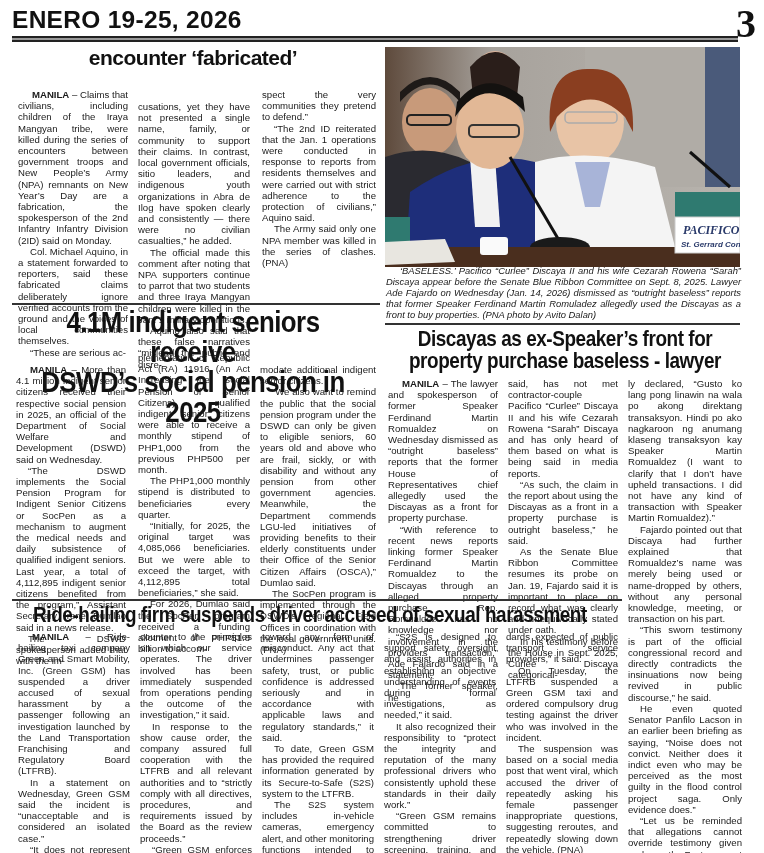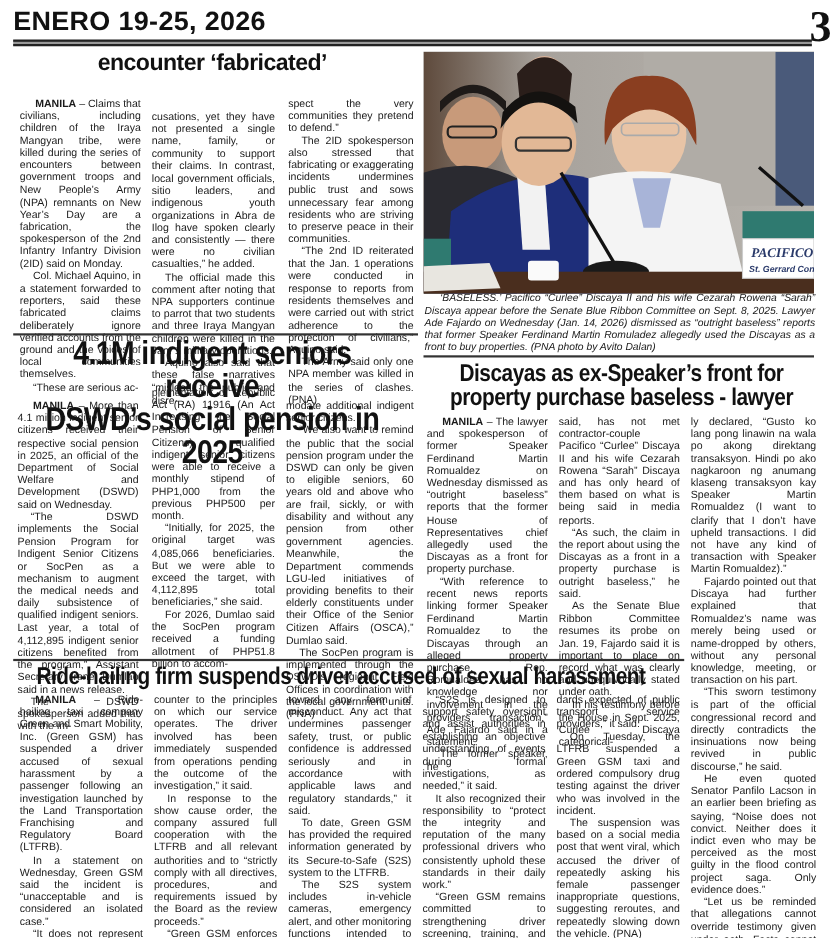--- a/index.html
+++ b/index.html
@@ -68,21 +68,20 @@
       <p class=""><span>Col. Michael Aquino, in a statement forwarded to reporters, said these fabricated claims deliberately ignore verified accounts from the ground and the voices of local communities themselves.</span></p>
       <p class=""><span>“These are serious ac-</span></p>
     </div>
   <div class="col" style="left:138px; top:89px; width:112px;margin-top:12px;">
       <p class="cont"><span>cusations, yet they have not presented a single name, family, or community to support their claims. In contrast, local government officials, sitio leaders, and indigenous youth organizations in Abra de Ilog have spoken clearly and consistently — there were no civilian casualties,” he added.</span></p>
       <p class=""><span>The official made this comment after noting that NPA supporters continue to parrot that two students and three Iraya Mangyan children were killed in the Jan. 1 military operations.</span></p>
       <p class=""><span>Aquino also said that these false narratives “mislead the public and disre-</span></p>
     </div>
   <div class="col" style="left:262px; top:89px; width:114px;">
       <p class="cont"><span>spect the very communities they pretend to defend.”</span></p>
-      <p class=""><span>The 2ID spokesperson also stressed that fabricating or exaggerating incidents undermines public trust and sows unnecessary fear among residents who are striving to preserve peace in their communities.</span></p>
       <p class=""><span>“The 2nd ID reiterated that the Jan. 1 operations were conducted in response to reports from residents themselves and were carried out with strict adherence to the protection of civilians,” Aquino said.</span></p>
       <p class=""><span>The Army said only one NPA member was killed in the series of clashes. (PNA)</span></p>
     </div>
 </div>
 
 <div class="hrule" style="left:12px; top:303px; width:368px;"></div>
 
 <div class="photo">
   <svg width="355" height="220" viewBox="0 0 355 220">
     <defs>
@@ -142,20 +141,21 @@
     <div>4.1M indigent seniors receive</div>
     <div>DSWD’s social pension in 2025</div>
   </div>
   <div class="col" style="left:16px; top:364px; width:110px;">
       <p class="lead"><span class="dateline">MANILA</span><span> – More than 4.1 million indigent senior citizens received their respective social pension in 2025, an official of the Department of Social Welfare and Development (DSWD) said on Wednesday.</span></p>
       <p class=""><span>“The DSWD implements the Social Pension Program for Indigent Senior Citizens or SocPen as a mechanism to augment the medical needs and daily subsistence of qualified indigent seniors. Last year, a total of 4,112,895 indigent senior citizens benefited from the program,” Assistant Secretary Irene Dumlao said in a news release.</span></p>
       <p class=""><span>The DSWD spokesperson added that with the im-</span></p>
     </div>
   <div class="col" style="left:138px; top:352px; width:112px;">
       <p class="cont"><span>plementation of Republic Act (RA) 11916 (An Act Increasing the Social Pension of Senior Citizens), qualified indigent senior citizens were able to receive a monthly stipend of PHP1,000 from the previous PHP500 per month.</span></p>
+      <p class=""><span>The PHP1,000 monthly stipend is distributed to beneficiaries every quarter.</span></p>
       <p class=""><span>“Initially, for 2025, the original target was 4,085,066 beneficiaries. But we were able to exceed the target, with 4,112,895 total beneficiaries,” she said.</span></p>
       <p class=""><span>For 2026, Dumlao said the SocPen program received a funding allotment of PHP51.8 billion to accom-</span></p>
     </div>
   <div class="col" style="left:260px; top:364px; width:116px;">
       <p class="cont"><span>modate additional indigent senior citizens.</span></p>
       <p class=""><span>“We also want to remind the public that the social pension program under the DSWD can only be given to eligible seniors, 60 years old and above who are frail, sickly, or with disability and without any pension from other government agencies. Meanwhile, the Department commends LGU-led initiatives of providing benefits to their elderly constituents under their Office of the Senior Citizen Affairs (OSCA),” Dumlao said.</span></p>
       <p class=""><span>The SocPen program is implemented through the DSWD’s regional Field Offices in coordination with the local government units. (PNA)</span></p>
     </div>
 </div>
 

